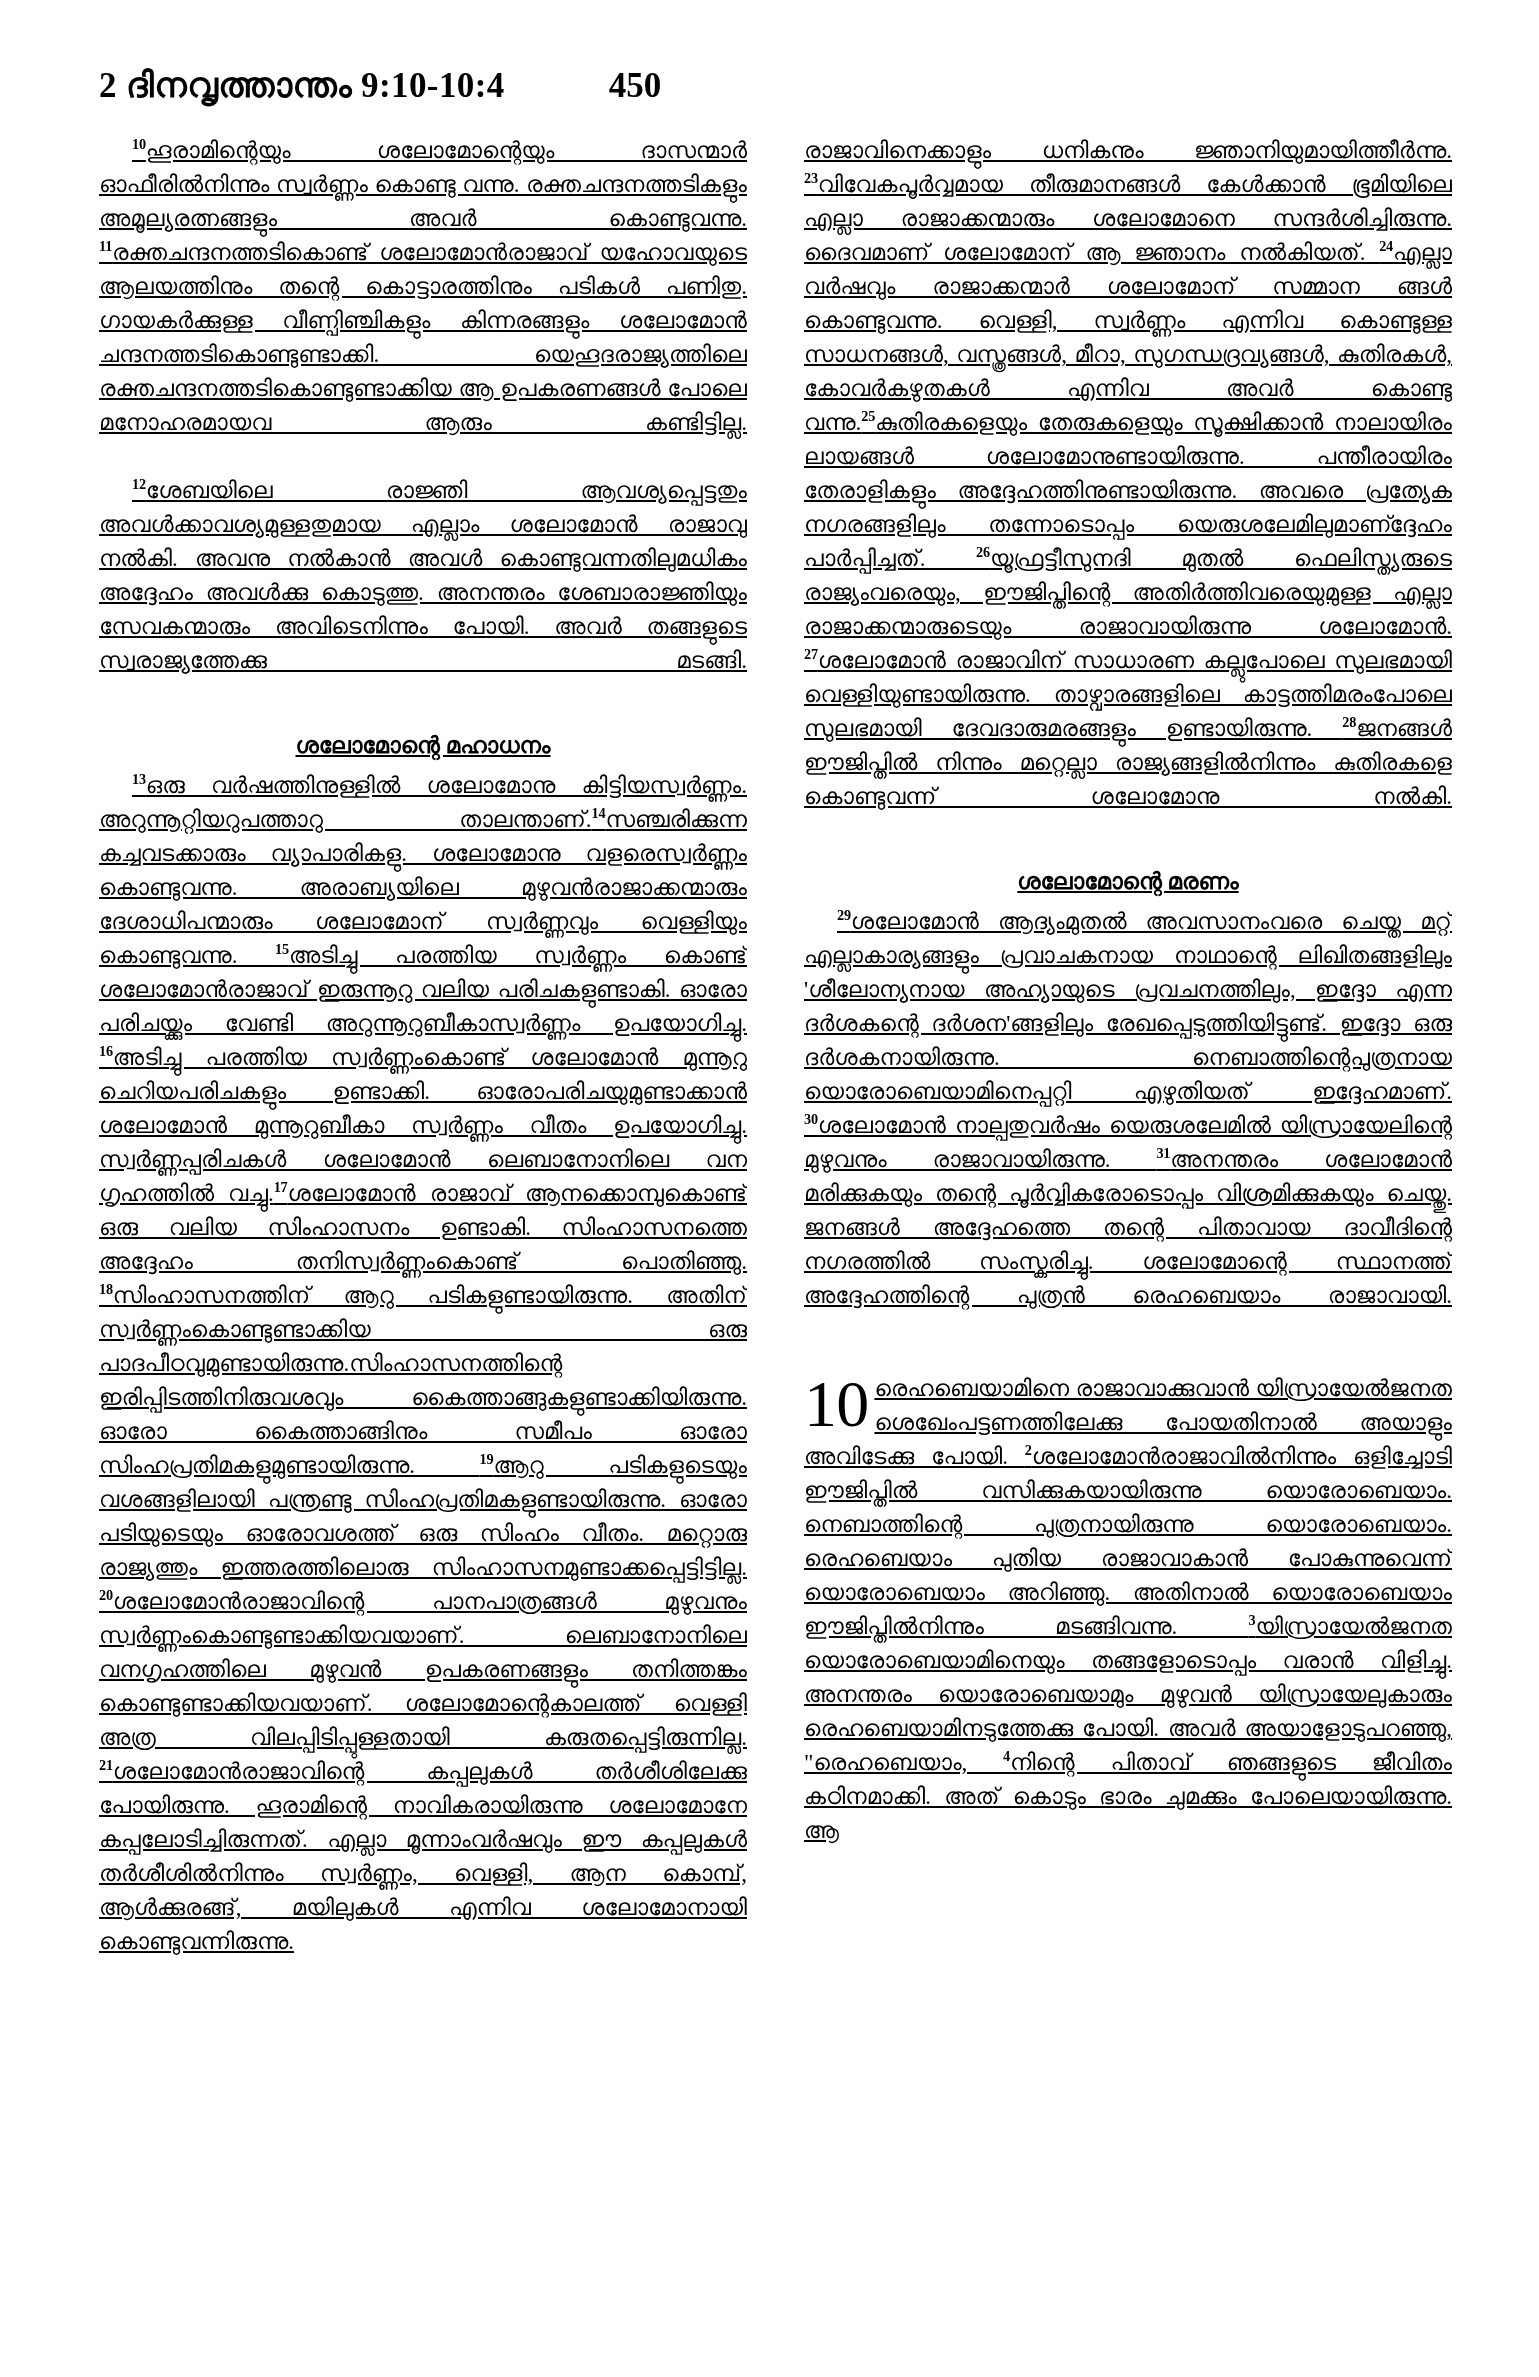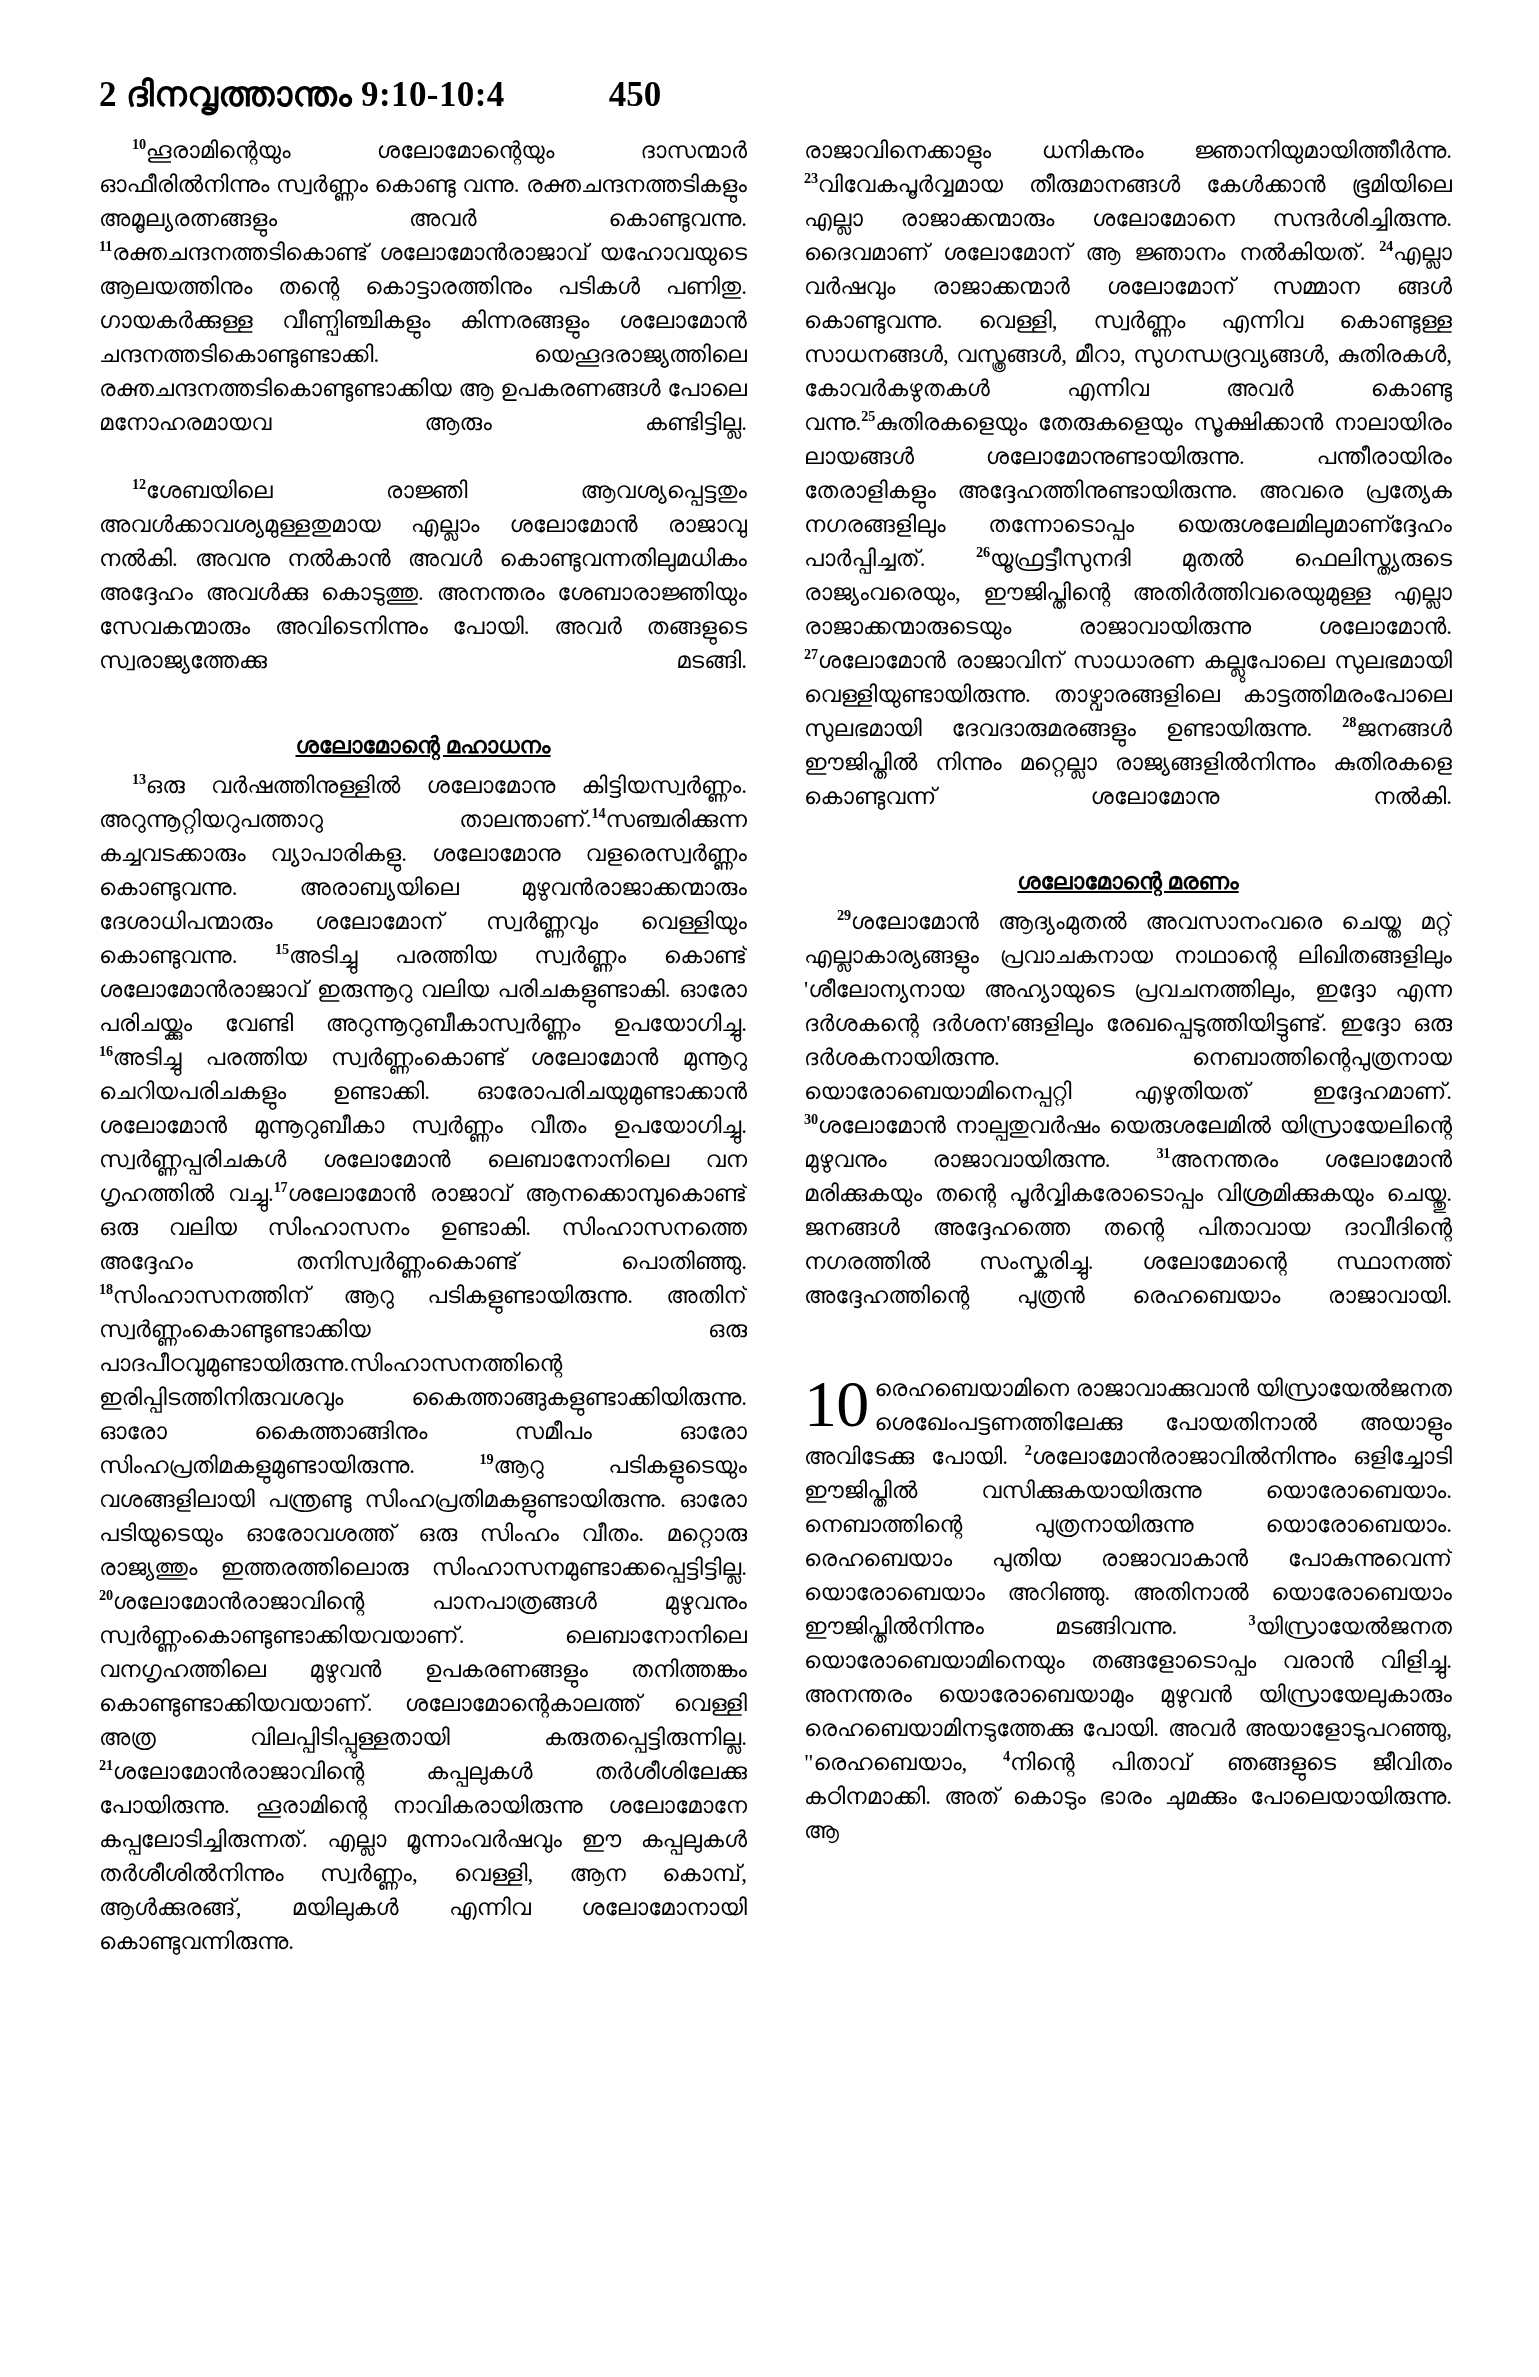--- a/index.html
+++ b/index.html
@@ -26,21 +26,21 @@
   }
 
   
   .running-head {
     position: absolute;
     left: 99px;
     top: 59px;
     width: 1345px;
     height: 53px;
     display: flex;
-    align-items: flex-end;
+    align-items: center;
     justify-content: flex-start;
   }
   .rh-title {
     font-family: "Liberation Serif", "DejaVu Serif", serif;
     font-weight: bold;
     font-size: 35px;
     line-height: 1.0;
     letter-spacing: 0.4px;
     white-space: pre;
   }
@@ -74,20 +74,21 @@
     margin: 0;
     padding: 0;
     font-family: "Liberation Serif", "DejaVu Serif", serif;
     font-size: 23px;
     line-height: 34px;
     text-align: justify;
     text-justify: inter-word;
     text-indent: 33px;
     word-spacing: 0px;
     hyphens: none;
+    text-decoration: underline;
   }
   p.verses.noindent { text-indent: 0; }
 
   
   p.verses::after {
     content: "";
     display: inline-block;
     width: 100%;
   }
 

